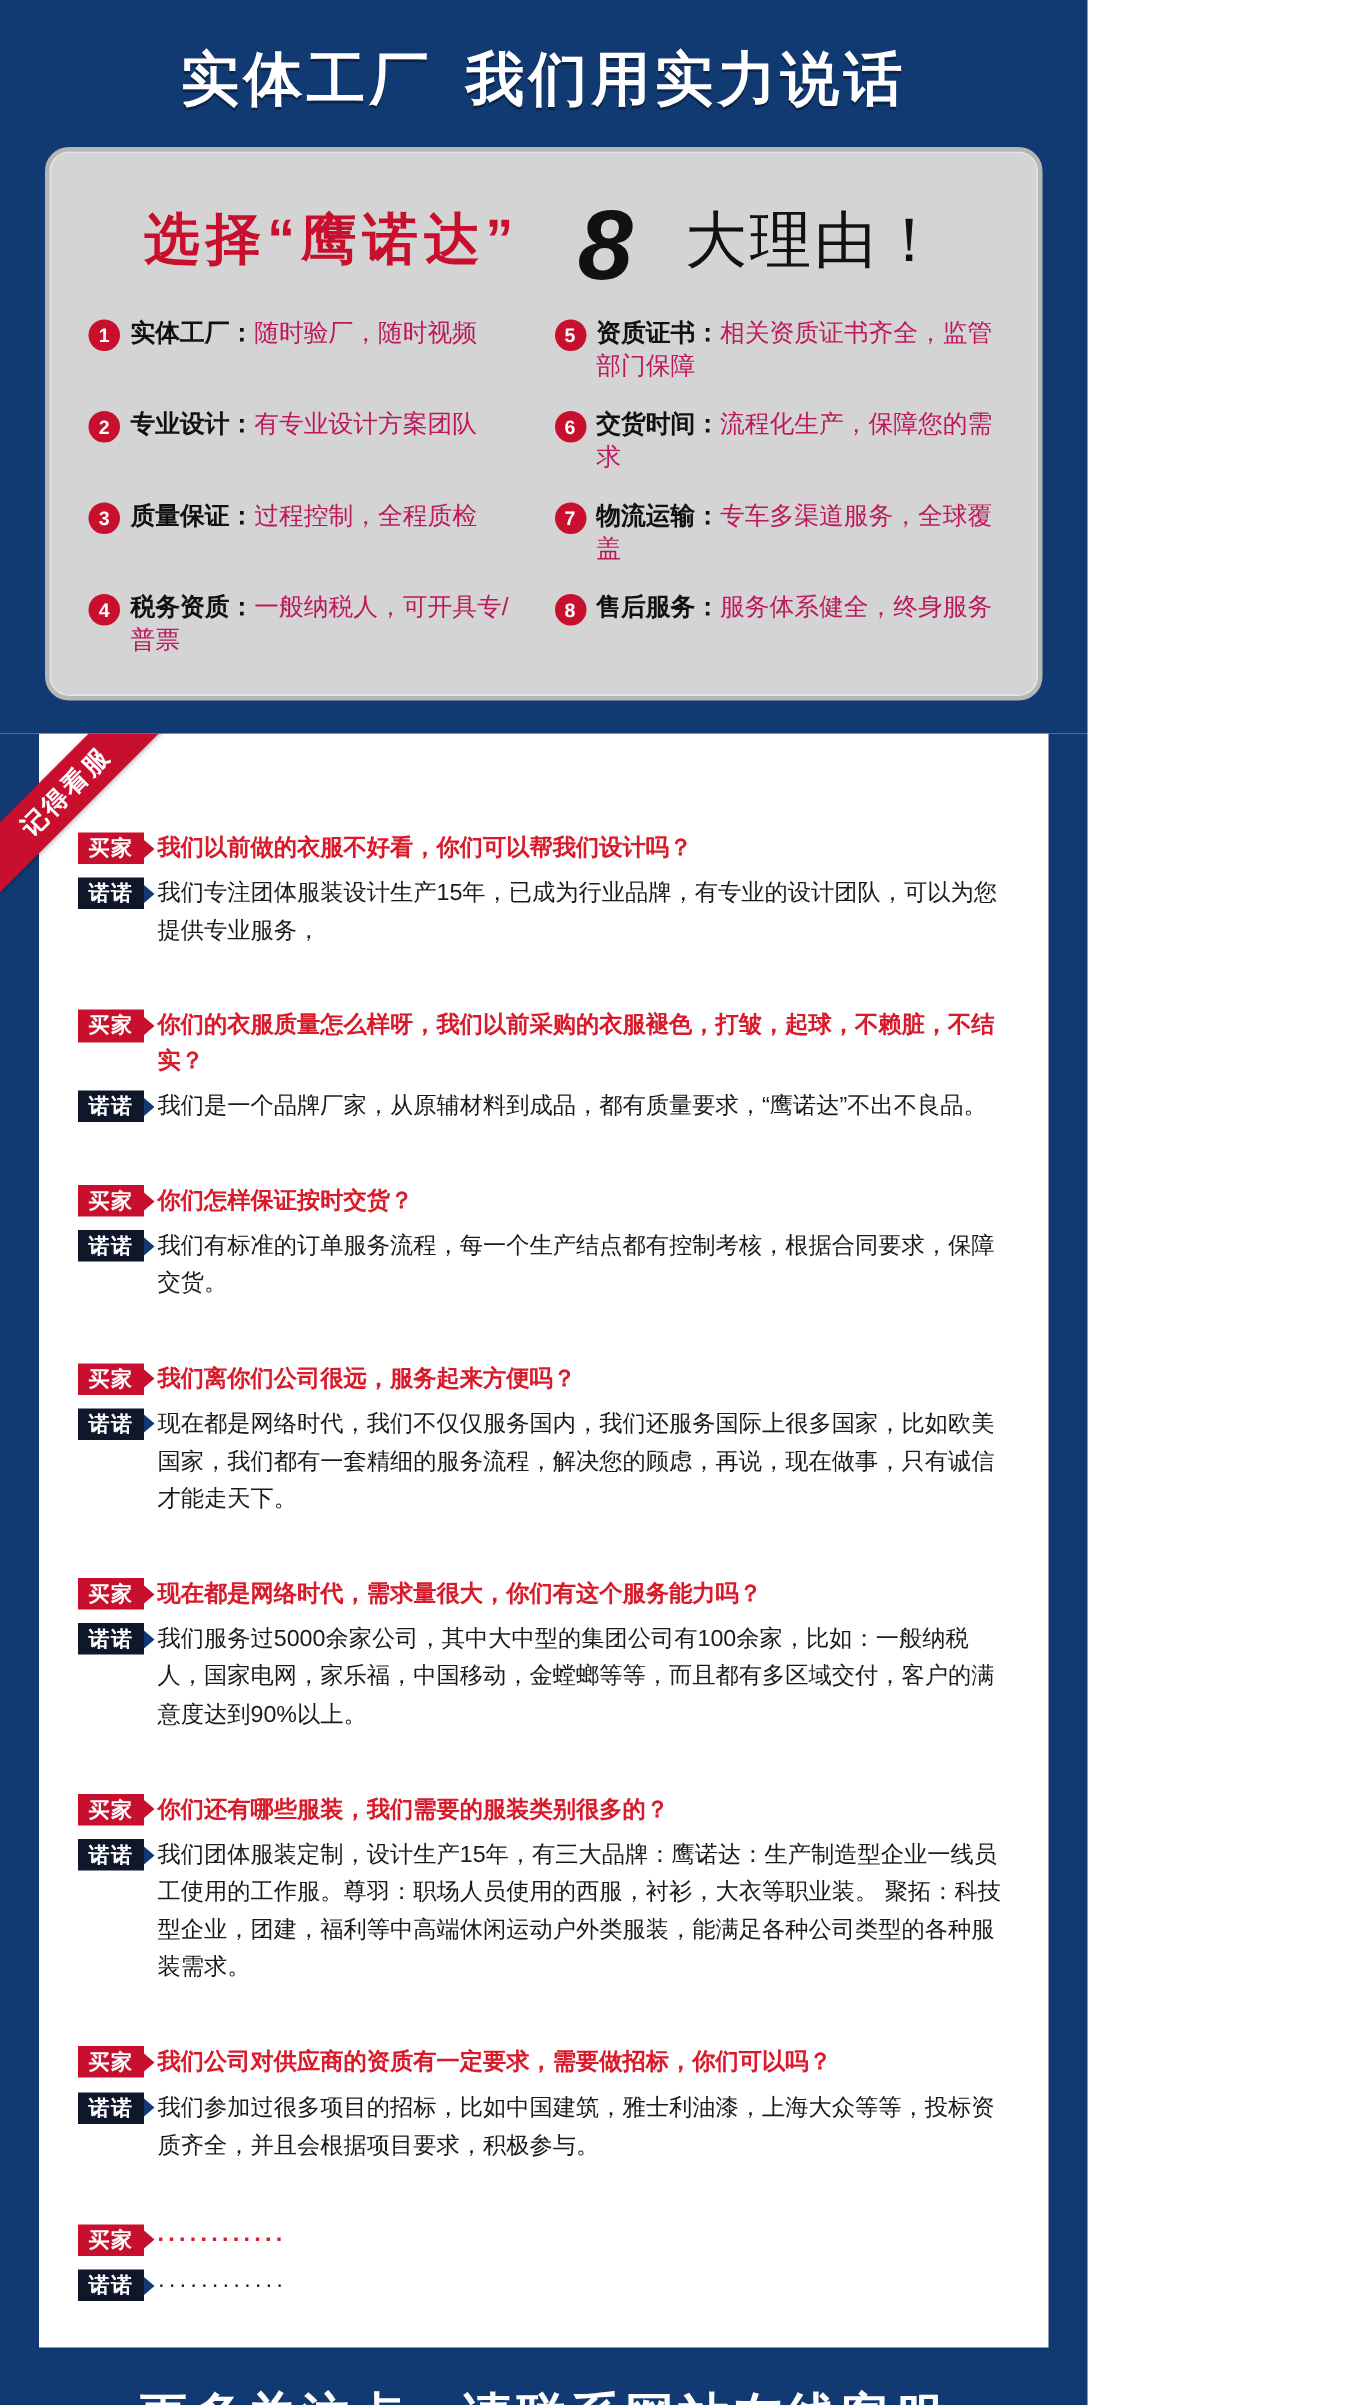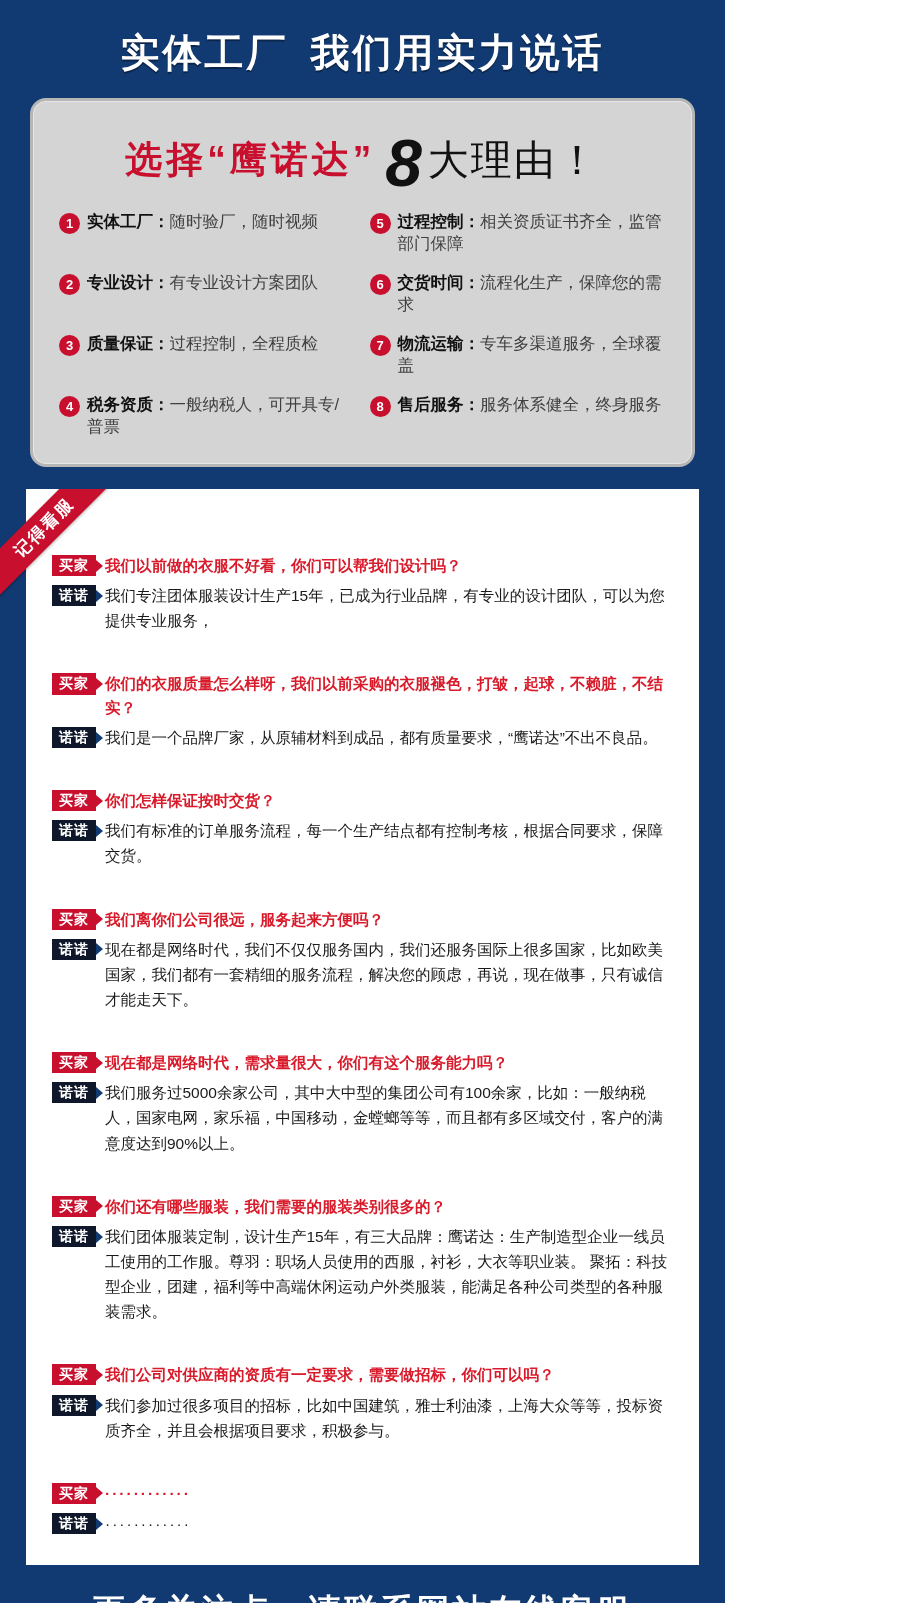--- a/index.html
+++ b/index.html
@@ -34,20 +34,21 @@
     border-radius:16px;
     padding:18px 26px 26px 26px;
     box-shadow:inset 0 0 0 1px #e6e6e6;
   }
   .reasons-head{
     display:flex;
     align-items:center;
     justify-content:center;
     padding:8px 0 18px 0;
     white-space:nowrap;
+    gap:29px;
   }
   .rh-red{
     color:#c8102e;
     font-size:37px;
     font-weight:bold;
     letter-spacing:4px;
   }
   .rh-eight{
     color:#111111;
     font-size:66px;
@@ -82,21 +83,21 @@
     background:#c8102e;
     color:#ffffff;
     font-size:13px;
     line-height:21px;
     text-align:center;
     font-weight:bold;
     margin-right:7px;
     margin-top:2px;
   }
   .rlabel{font-weight:bold;color:#111;}
-  .rtext{color:#404040;}
+  .rtext{color:#be185d;}
 
   
   .sec2{
     background:#123a72;
     padding:0 0 0 0;
     position:relative;
     overflow:hidden;
   }
   .ribbon{
     position:absolute;
@@ -200,21 +201,21 @@
 
       <div class="reasons-grid">
 
         <div class="reason">
           <span class="rnum">1</span>
           <span><span class="rlabel">实体工厂：</span><span class="rtext">随时验厂，随时视频</span></span>
         </div>
 
         <div class="reason">
           <span class="rnum">5</span>
-          <span><span class="rlabel">过程控制：</span><span class="rtext">相关资质证书齐全，监管部门保障</span></span>
+          <span><span class="rlabel">资质证书：</span><span class="rtext">相关资质证书齐全，监管部门保障</span></span>
         </div>
 
         <div class="reason">
           <span class="rnum">2</span>
           <span><span class="rlabel">专业设计：</span><span class="rtext">有专业设计方案团队</span></span>
         </div>
 
         <div class="reason">
           <span class="rnum">6</span>
           <span><span class="rlabel">交货时间：</span><span class="rtext">流程化生产，保障您的需求</span></span>

